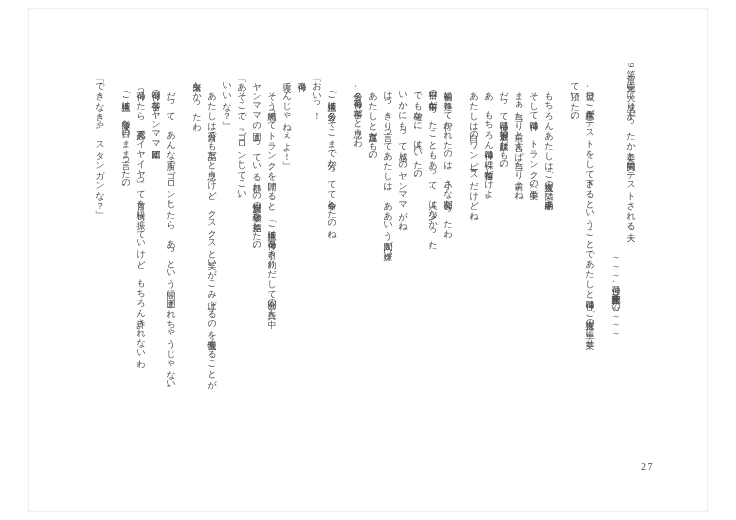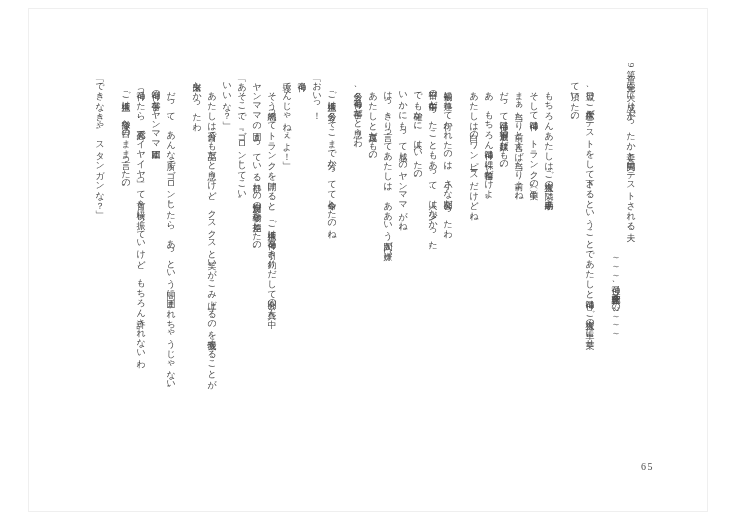--- a/index.html
+++ b/index.html
@@ -96,14 +96,14 @@
     <div class="flush">いいな？」</div>
     <div class="l">あたしは自分でも下品だと思うけど、クスクスと笑いがこみ上げるのを我慢することが</div>
     <div class="flush">出来なかったわ。</div>
     <div class="l gap">だって、あんな所で『ゴロン』したら、あっという間に囲まれちゃうじゃない。</div>
     <div class="l">伸司の苦手なヤンママ軍団に。</div>
     <div class="l">伸司ったら、必死で「イヤイヤ」って首を横に振っていけど、もちろん許されないわ。</div>
     <div class="l">ご主人様は、冷徹な目のまま言ったの。</div>
     <div class="flush gap">「できなきゃ。スタンガンな？」</div>
   </div>
 
-  <div class="folio">65</div>
+  <div class="folio">27</div>
 </div>
 
 </body></html>

